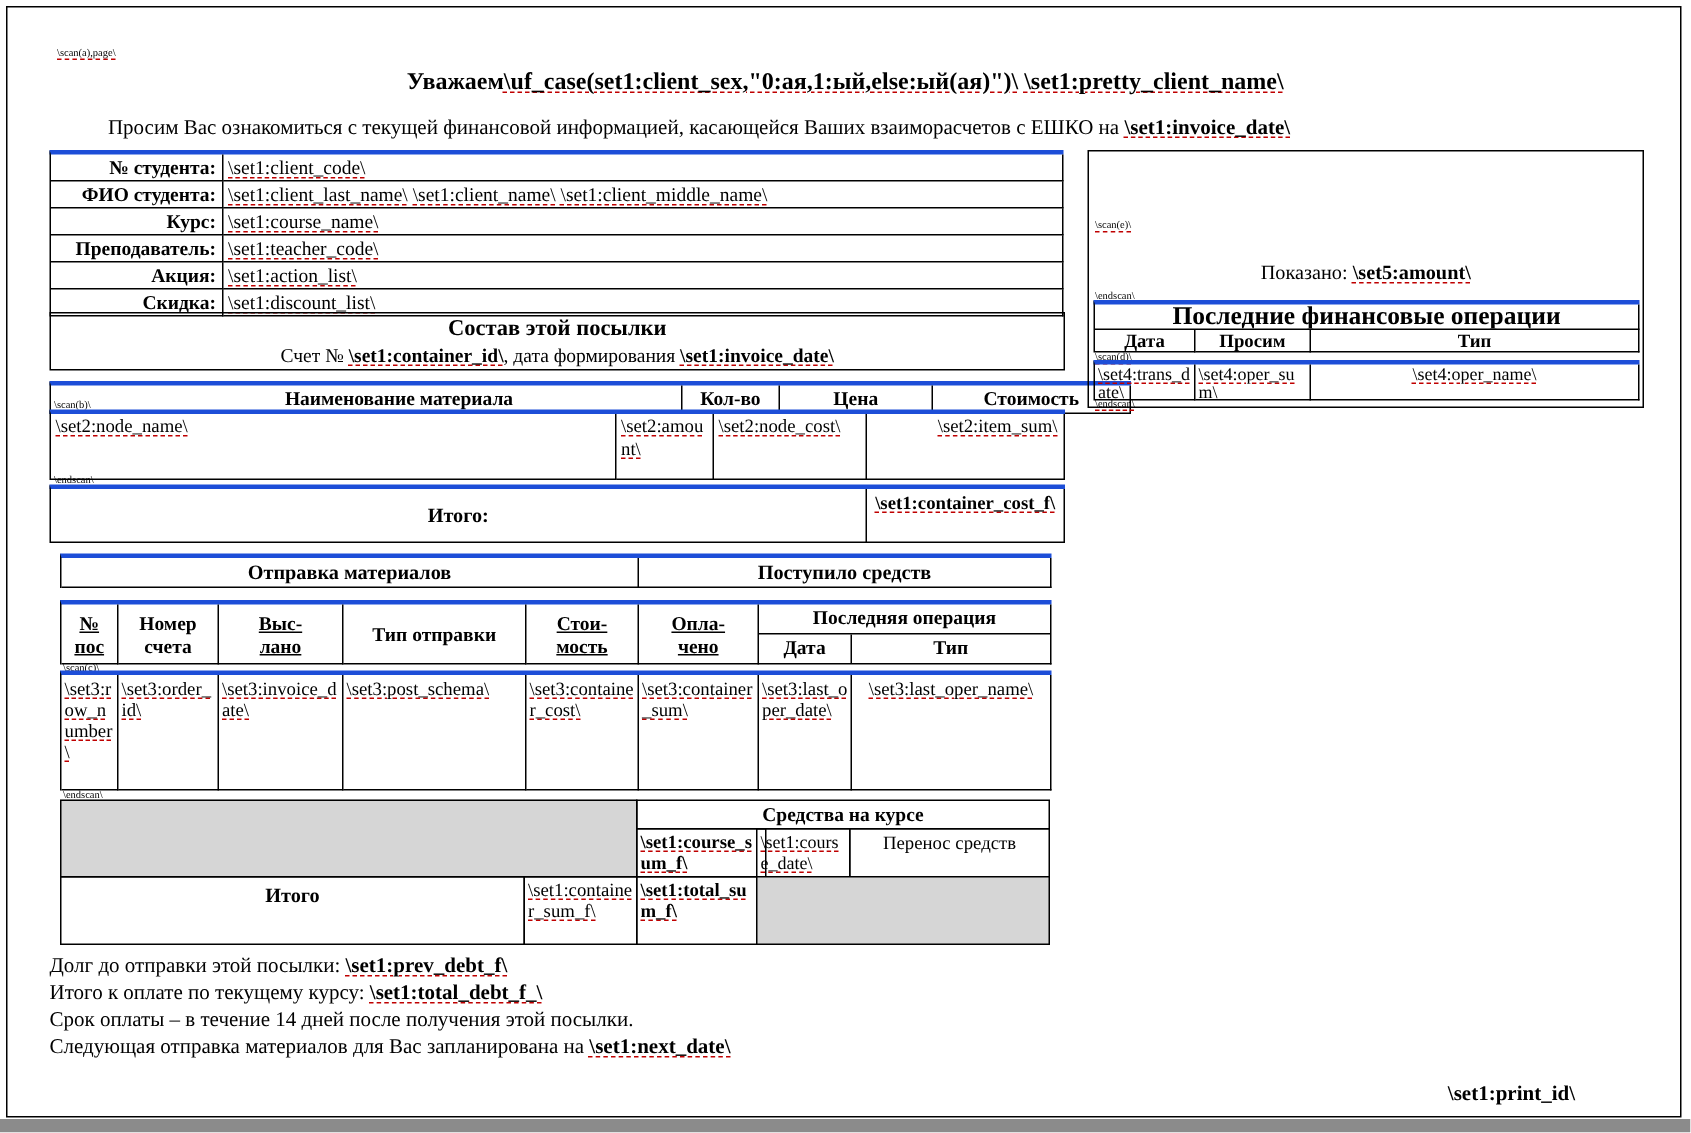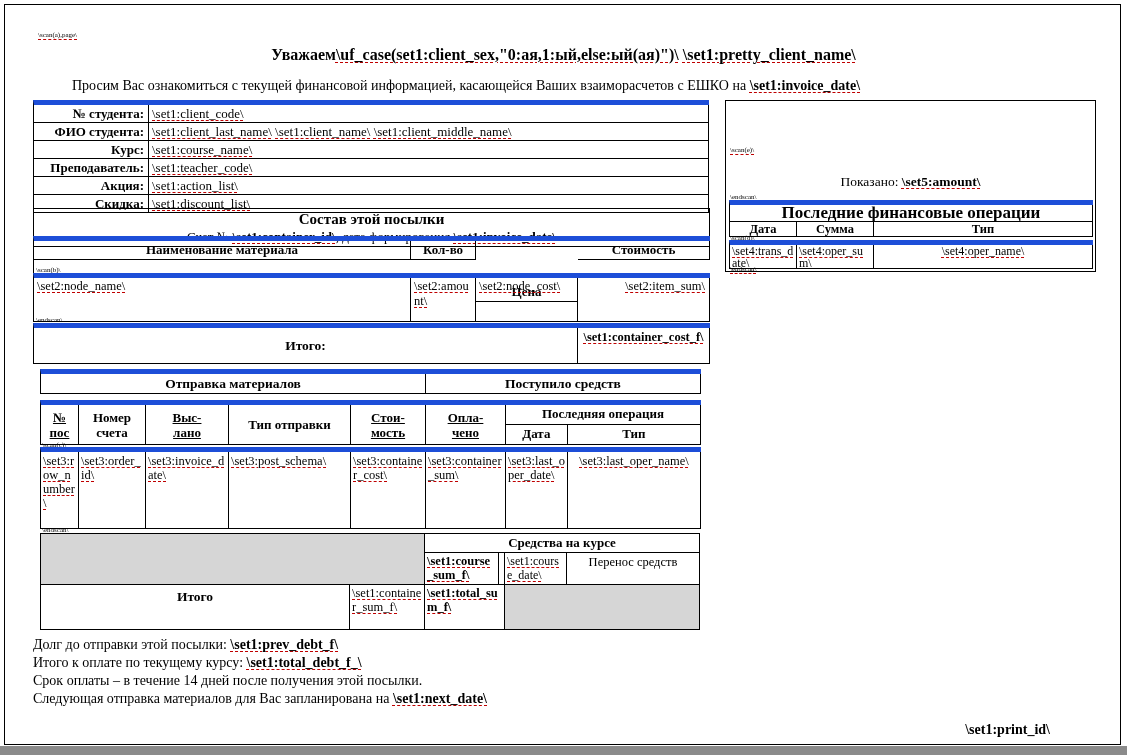--- a/index.html
+++ b/index.html
@@ -1,20 +1,20 @@
 <!DOCTYPE html>
 <html><head>
 <meta charset="utf-8">
 <style>
   html,body{margin:0;padding:0;}
   body{background:#fff;color:#000;font-family:"Liberation Serif","DejaVu Serif",serif;width:1127px;height:755px;}
   .page{position:relative;width:1127px;height:755px;background:#fff;overflow:hidden;}
   .abs{position:absolute;}
   .row{display:flex;}
-  .boxTL{border-top:5px solid #1d4ed8;border-left:1px solid #000;}
+  .boxTL{border-top:3px solid #1d4ed8;border-left:1px solid #000;}
   .cell{border-right:1px solid #000;border-bottom:1px solid #000;box-sizing:border-box;overflow:hidden;}
   .brd{border:1px solid #000;box-sizing:border-box;overflow:hidden;}
   .gray{border:1px solid #000;background:#d6d6d6;box-sizing:border-box;}
   .b{font-weight:bold;}
   .u{text-decoration:underline;}
   .pre{white-space:pre-line;}
   .bk{word-break:break-all;}
   .ctrv{display:flex;align-items:center;justify-content:center;text-align:center;}
   .fld{text-decoration-line:underline;text-decoration-style:dashed;text-decoration-color:#bf0000;text-decoration-thickness:1px;text-underline-offset:2px;}
   .tag{font-size:7px;line-height:8px;white-space:nowrap;}
@@ -80,24 +80,24 @@
 
   <div class="abs" style="left:33px;top:208px;width:677px;height:39px;border:1px solid #000;box-sizing:border-box;text-align:center;">
     <div style="font-size:15px;font-weight:bold;line-height:19px;padding-top:1px;">Состав этой посылки</div>
     <div style="font-size:13px;line-height:16px;">
       <span>Счет №</span>
       <span class="b fld">\set1:container_id\</span><span>, дата формирования</span>
       <span class="b fld">\set1:invoice_date\</span>
     </div>
   </div>
 
-  <div class="abs boxTL row" style="left:33px;top:236px;">
+  <div class="abs boxTL row" style="left:33px;top:254px;padding-left:44px;">
     <div class="cell hc" style="width:377px;">Наименование материала</div>
     <div class="cell hc" style="width:65px;">Кол-во</div>
-    <div class="cell hc" style="width:102px;margin-top:42px;">Цена</div>
+    <div class="cell hc" style="width:102px;">Цена</div>
     <div class="cell hc" style="width:132px;">Стоимость</div>
   </div>
 
   <span class="tag fld abs" style="left:36px;top:266px;">\scan(b)\</span>
 
   <div class="abs boxTL row" style="left:33px;top:273px;">
     <div class="cell dc" style="width:377px;"><span class="fld">\set2:node_name\</span></div>
     <div class="cell dc bk" style="width:65px;"><span class="fld">\set2:amount\</span></div>
     <div class="cell dc bk" style="width:102px;"><span class="fld">\set2:node_cost\</span></div>
     <div class="cell dc" style="width:132px;text-align:right;padding-right:4px;"><span class="fld">\set2:item_sum\</span></div>
@@ -117,21 +117,21 @@
       <span class="b fld">\set5:amount\</span>
     </div>
     <span class="tag fld abs" style="left:4px;top:92px;">\endscan\</span>
 
     <div class="abs boxTL" style="left:3px;top:99px;">
       <div class="row">
         <div class="cell" style="width:363px;height:17px;text-align:center;font-weight:bold;font-size:17px;line-height:16px;">Последние финансовые операции</div>
       </div>
       <div class="row">
         <div class="cell opsh" style="width:67px;">Дата</div>
-        <div class="cell opsh" style="width:77px;">Сумма</div>
+        <div class="cell opsh" style="width:77px;">Просим</div>
         <div class="cell opsh" style="width:219px;">Тип</div>
       </div>
     </div>
 
     <span class="tag fld abs" style="left:4px;top:133px;">\scan(d)\</span>
 
     <div class="abs boxTL row" style="left:3px;top:139px;justify-content:flex-end;">
       <div class="cell opsd bk" style="width:67px;"><span class="fld">\set4:trans_date\</span></div>
       <div class="cell opsd bk" style="width:77px;"><span class="fld">\set4:oper_sum\</span></div>
       <div class="cell opsd" style="width:219px;text-align:center;"><span class="fld">\set4:oper_name\</span></div>
@@ -177,21 +177,21 @@
     <div class="cell sdc bk" style="width:80px;"><span class="fld">\set3:container_sum\</span></div>
     <div class="cell sdc bk" style="width:62px;"><span class="fld">\set3:last_oper_date\</span></div>
     <div class="cell sdc" style="width:133px;text-align:center;"><span class="fld">\set3:last_oper_name\</span></div>
   </div>
 
   <span class="tag fld abs" style="left:42px;top:526px;">\endscan\</span>
 
   <div class="abs" style="left:40px;top:533px;width:660px;height:97px;">
     <div class="abs gray" style="left:0;top:0;width:385px;height:52px;"></div>
     <div class="abs brd" style="left:384px;top:0;width:276px;height:20px;font-weight:bold;font-size:13px;text-align:center;line-height:18px;">Средства на курсе</div>
-    <div class="abs brd bk" style="left:384px;top:19px;width:75px;height:33px;font-size:12.5px;line-height:14px;padding:1px 2px;"><span class="b fld">\set1:course_sum_f\</span></div>
+    <div class="abs brd bk" style="left:384px;top:19px;width:87px;height:33px;font-size:12.5px;line-height:14px;padding:1px 2px;"><span class="b fld">\set1:course_sum_f\</span></div>
     <div class="abs brd bk" style="left:464px;top:19px;width:63px;height:33px;font-size:12px;line-height:14px;padding:1px 2px;"><span class="fld">\set1:course_date\</span></div>
     <div class="abs brd" style="left:0;top:51px;width:310px;height:46px;font-weight:bold;font-size:13.5px;text-align:center;padding-top:4px;">Итого</div>
     <div class="abs brd" style="left:526px;top:19px;width:134px;height:33px;font-size:12.5px;text-align:center;padding-top:2px;">Перенос средств</div>
     <div class="abs brd bk" style="left:309px;top:51px;width:76px;height:46px;font-size:12.5px;line-height:14px;padding:1px 2px;"><span class="fld">\set1:container_sum_f\</span></div>
     <div class="abs brd bk" style="left:384px;top:51px;width:81px;height:46px;font-size:12.5px;line-height:14px;padding:1px 2px;"><span class="b fld">\set1:total_sum_f\</span></div>
     <div class="abs gray" style="left:464px;top:51px;width:196px;height:46px;"></div>
   </div>
 
   <div class="abs" style="left:33px;top:636px;font-size:14px;line-height:18px;">
     <div>

